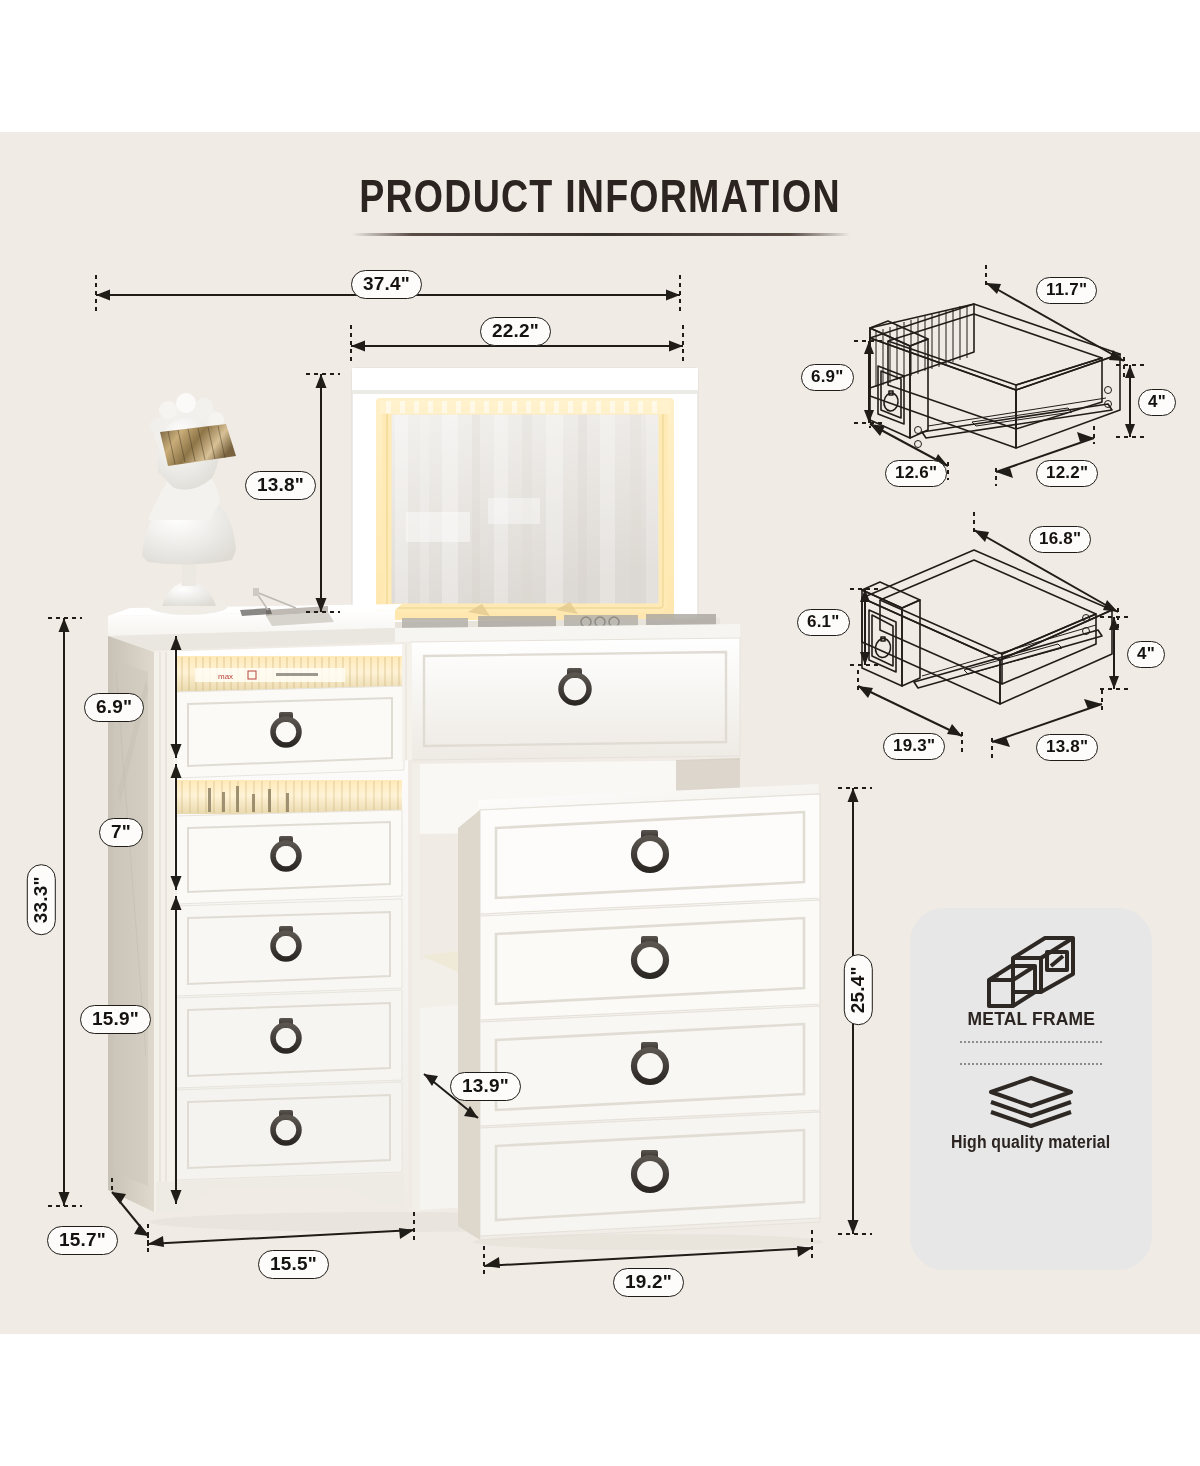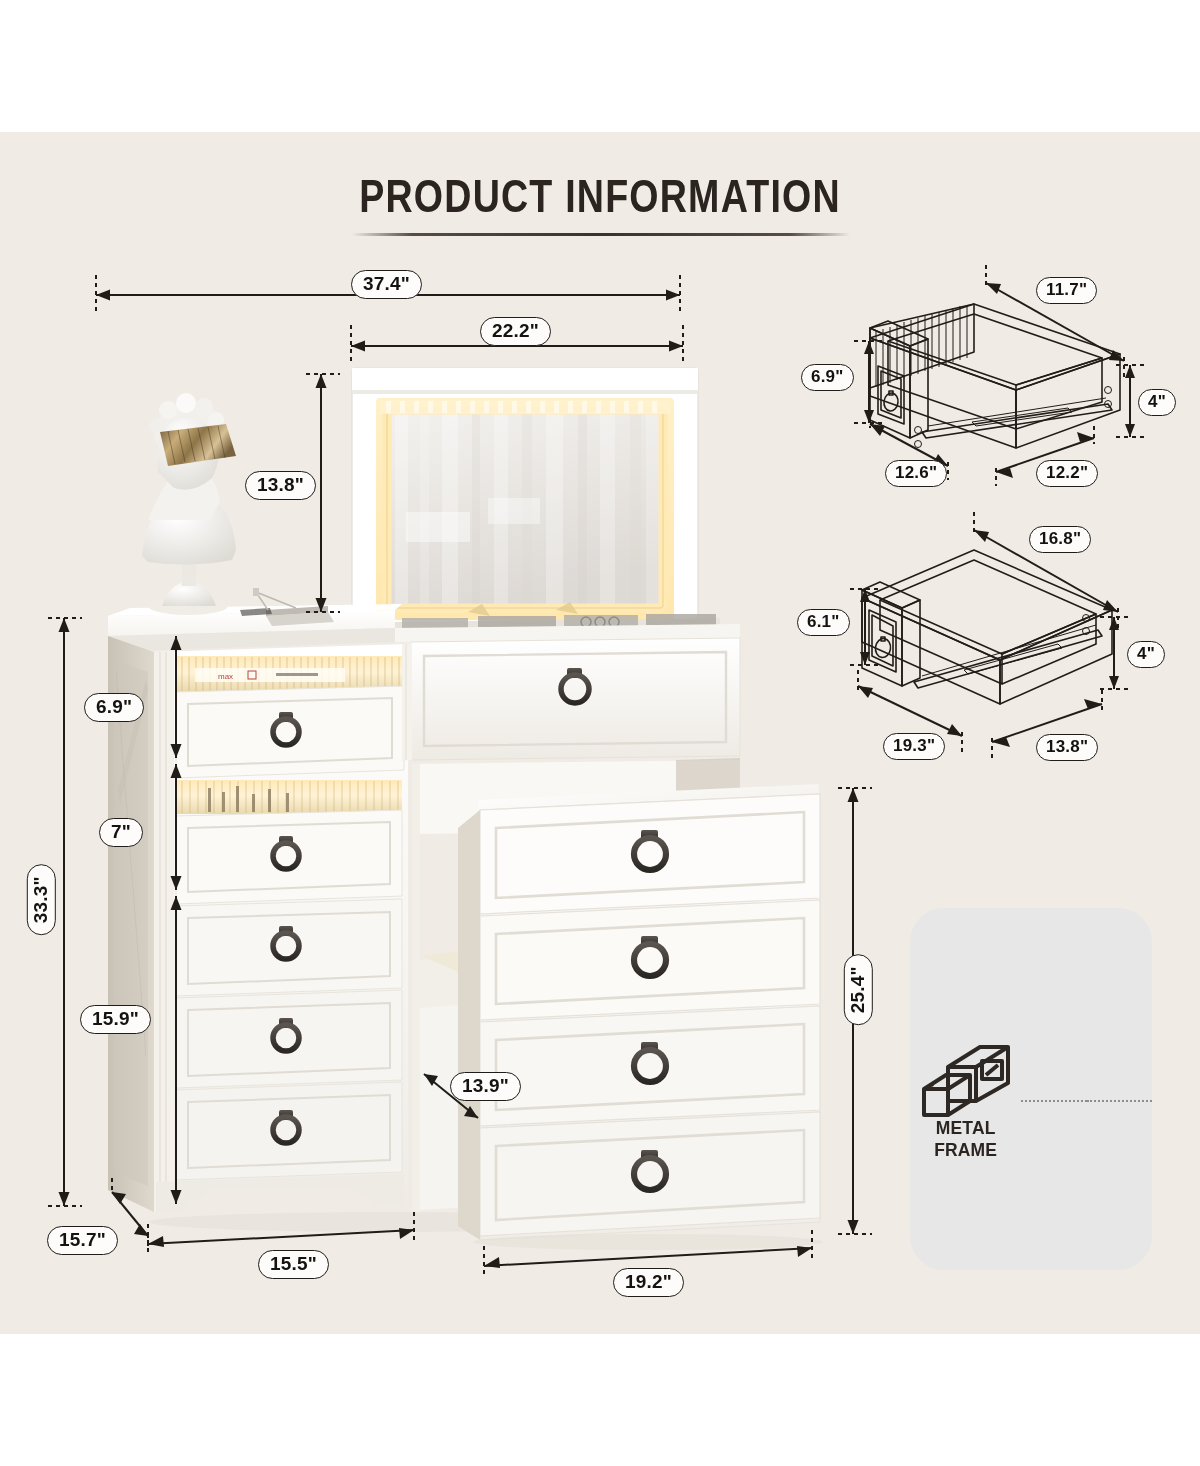--- a/index.html
+++ b/index.html
@@ -65,21 +65,21 @@
   
   .lineart { position:absolute; z-index:20; }
 
   
   .feat-panel {
     position:absolute;
     background:#e7e7e7;
     border-radius:34px;
     z-index:25;
     display:flex;
-    flex-direction:row;
+    flex-direction:column;
     align-items:center;
     justify-content:flex-start;
     padding-top:22px;
   }
   .feat-block { width:100%; display:flex; flex-direction:column; align-items:center; }
   .feat-icon { display:flex; align-items:center; justify-content:center; }
   .feat-label {
     font-weight:bold; color:#2b2420; font-size:19px;
     letter-spacing:0.2px; text-align:center;
     transform:scaleX(0.92);
@@ -828,15 +828,27 @@
         </svg>
       </div>
       <div class="feat-label">METAL FRAME</div>
     </div>
 
     <div class="feat-div"></div>
 
 
     <div class="feat-div"></div>
 
+    <div class="feat-block">
+      <div class="feat-icon">
+        <svg width="92" height="58" viewBox="0 0 92 58">
+          <g fill="none" stroke="#2d2823" stroke-width="4" stroke-linejoin="round">
+            <path d="M46 4 L86 18 L46 32 L6 18 Z"></path>
+            <path d="M6 28 L46 42 L86 28"></path>
+            <path d="M6 38 L46 52 L86 38"></path>
+          </g>
+        </svg>
+      </div>
+      <div class="feat-label small">High quality material</div>
+    </div>
   </div>
 
 </div>
 
 </body></html>

